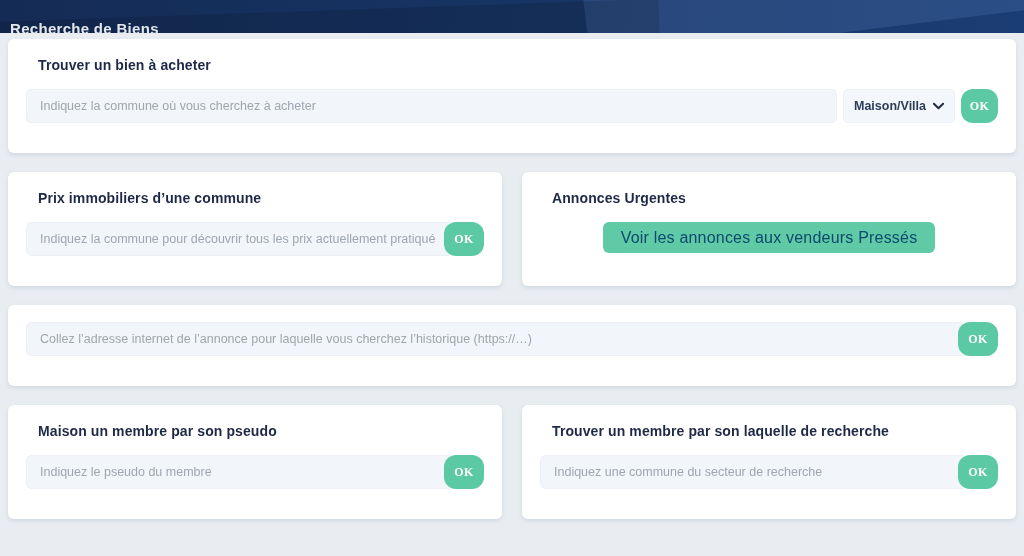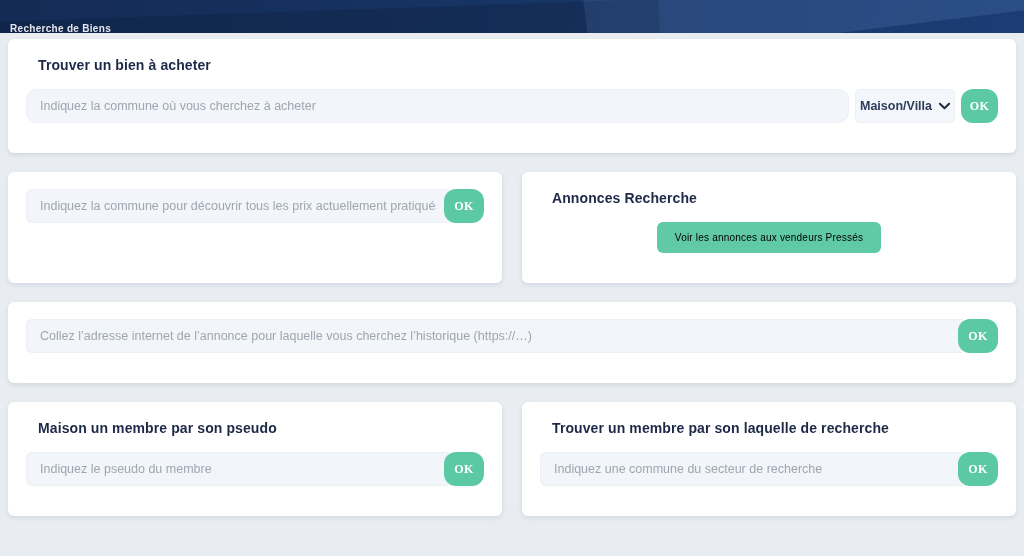--- a/index.html
+++ b/index.html
@@ -33,21 +33,21 @@
     position: absolute;
     left: -40px; bottom: -58px;
     width: 700px; height: 80px;
     background: rgba(0, 0, 0, 0.12);
     transform: rotate(-2deg);
     pointer-events: none;
   }
   .app-title {
     position: relative;
     z-index: 2;
-    font-size: 10px;
+    font-size: 15px;
     font-weight: 700;
     letter-spacing: 0.3px;
     color: #e3e6ec;
     margin-top: 24px;
   }
 
   
   .page {
     padding: 6px 8px 0;
     display: flex;
@@ -76,21 +76,21 @@
 
   
   .form-row { display: flex; align-items: stretch; gap: 6px; height: 34px; }
   .input-group { display: flex; align-items: stretch; height: 34px; }
 
   .text-input {
     flex: 1;
     min-width: 0;
     background: #f2f5f9;
     border: 1px solid #eceff4;
-    border-radius: 11px;
+    border-radius: 5px;
     padding: 0 13px;
     font-family: inherit;
     font-size: 12.5px;
     color: #3a4356;
     outline: none;
   }
   .text-input::placeholder { color: #9fa6b1; }
   .input-group .text-input {
     border-radius: 6px 0 0 6px;
     border-right: none;
@@ -111,38 +111,38 @@
   .input-group .ok-btn { flex-basis: 40px; margin-left: -5px; position: relative; z-index: 1; }
 
   .select-control {
     flex: 0 0 auto;
     display: flex;
     align-items: center;
     gap: 7px;
     background: #f3f6fa;
     border: 1px solid #eceff4;
     border-radius: 5px;
-    padding: 0 4px;
+    padding: 0 10px;
     font-size: 12.5px;
     font-weight: 600;
     color: #2e3c5a;
     cursor: pointer;
     white-space: nowrap;
   }
   .select-control .chev { display: flex; align-items: center; }
 
   .btn-center-wrap { display: flex; justify-content: center; }
   .big-btn {
     height: 31px;
     border: none;
     border-radius: 6px;
     background: #60c9a6;
-    color: #000000;
+    color: #0c4a6e;
     font-family: inherit;
-    font-size: 10px;
+    font-size: 16px;
     letter-spacing: 0.2px;
     padding: 0 18px;
     cursor: pointer;
   }
 </style>
 </head>
 <body>
 
 <header class="app-header">
   <span class="app-title">Recherche de Biens</span>
@@ -161,28 +161,29 @@
               <path d="M1 1.5 L6 6.5 L11 1.5" fill="none" stroke="#222c44" stroke-width="2.2" stroke-linecap="round" stroke-linejoin="round"></path>
             </svg>
         </span>
       </div>
       <button class="ok-btn">OK</button>
     </div>
   </section>
 
   <div class="card-row">
     <section class="card">
+      <h2 class="card-title">Prix immobiliers d’une commune</h2>
       <div class="input-group">
         <input class="text-input" type="text" placeholder="Indiquez la commune pour découvrir tous les prix actuellement pratiqués" style="">
         <button class="ok-btn">OK</button>
       </div>
     </section>
 
     <section class="card">
-      <h2 class="card-title">Annonces Recherche</h2>
+      <h2 class="card-title">Annonces Urgentes</h2>
       <div class="btn-center-wrap">
         <button class="big-btn">Voir les annonces aux vendeurs Pressés</button>
       </div>
     </section>
   </div>
 
   <section class="card">
     <div class="input-group">
       <input class="text-input" type="text" placeholder="Collez l’adresse internet de l’annonce pour laquelle vous cherchez l’historique (https://…)" style="">
       <button class="ok-btn">OK</button>

